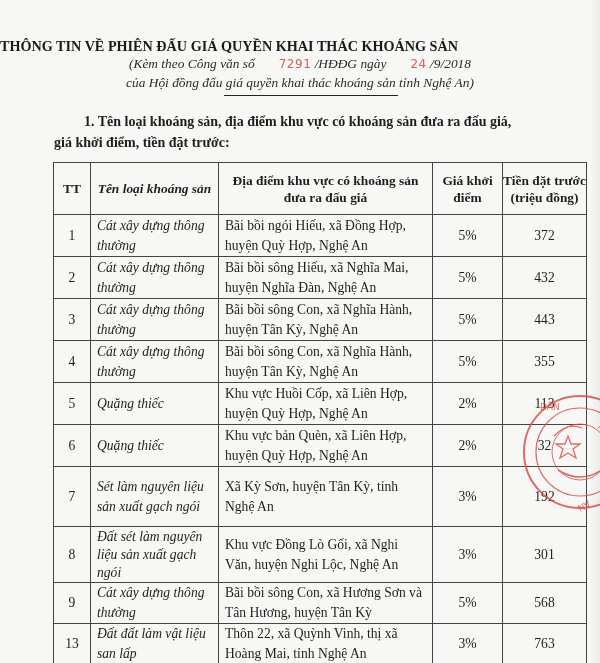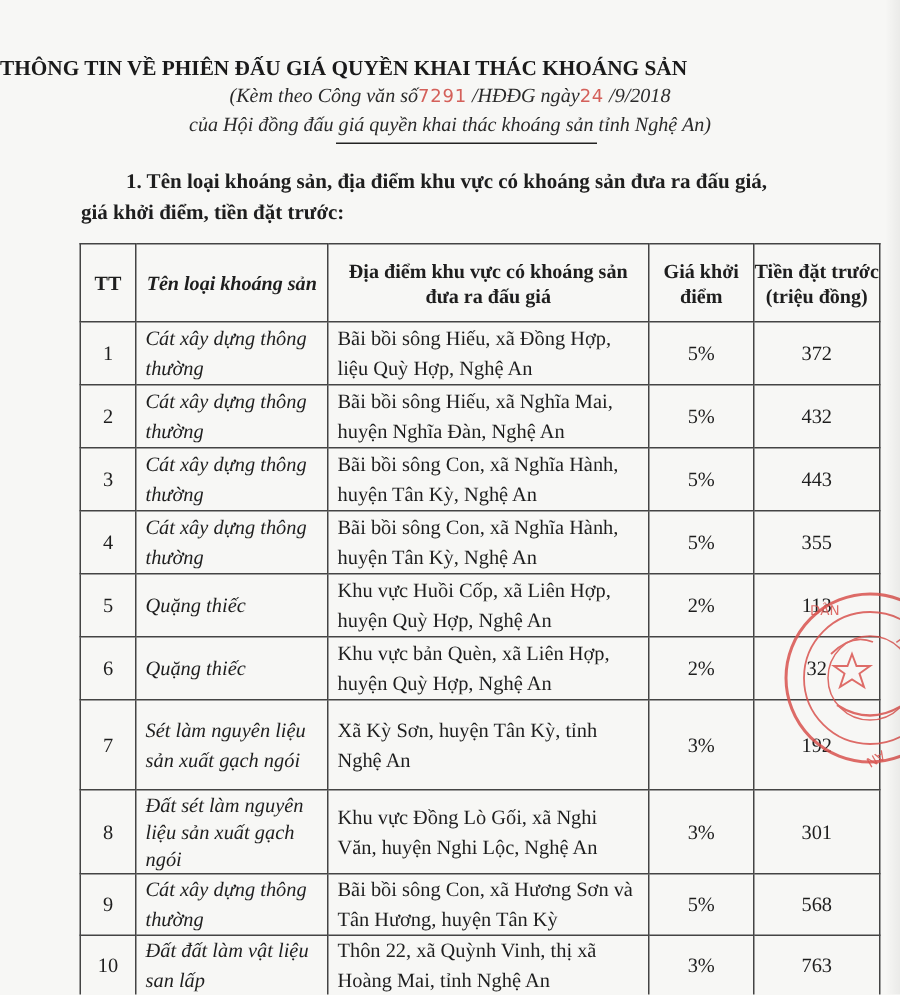--- a/index.html
+++ b/index.html
@@ -14,21 +14,21 @@
     position: absolute; top: 38px; left: 0; width: 600px;
     font-weight: bold; font-size: 14.2px; letter-spacing: 0px;
     color: #1a1a1a;
   }
   .sub1, .sub2 {
     position: absolute; left: 0; width: 600px; text-align: center;
     font-style: italic; font-size: 13.4px; color: #2a2a2a;
   }
   .sub1 { top: 56px; }
   .sub2 { top: 75px; }
-  .hand { font-family: "DejaVu Sans", sans-serif; font-style: normal; color: #d4605a; font-size: 12px; letter-spacing: 0.5px; }
+  .hand { font-family: "DejaVu Sans", sans-serif; font-style: normal; color: #d4605a; font-size: 12px; letter-spacing: 0.5px; margin-left: 24px; }
   .uline {
     position: absolute; top: 95px; left: 224px; width: 174px; height: 1px; background: #222;
   }
   .section {
     position: absolute; left: 54px; width: 510px; font-weight: bold; font-size: 14px; line-height: 20px;
   }
   .section .l1 { position: absolute; top: 0; left: 30px; white-space: nowrap; }
   .section .l2 { position: absolute; top: 21px; left: 0; white-space: nowrap; }
 
   table.main {
@@ -78,21 +78,21 @@
       <th class="c-name">Tên loại khoáng sản</th>
       <th class="c-loc">Địa điểm khu vực có khoáng sản đưa ra đấu giá</th>
       <th class="c-price">Giá khởi điểm</th>
       <th class="c-dep">Tiền đặt trước (triệu đồng)</th>
     </tr>
   </thead>
   <tbody>
     <tr style="height:42px;">
       <td class="c-tt">1</td>
       <td class="c-name">Cát xây dựng thông thường</td>
-      <td class="c-loc">Bãi bồi sông Hiếu, xã Đồng Hợp, liệu Quỳ Hợp, Nghệ An</td>
+      <td class="c-loc">Bãi bồi ngói Hiếu, xã Đồng Hợp, huyện Quỳ Hợp, Nghệ An</td>
       <td class="c-price">5%</td>
       <td class="c-dep">372</td>
     </tr>
     <tr style="height:42px;">
       <td class="c-tt">2</td>
       <td class="c-name">Cát xây dựng thông thường</td>
       <td class="c-loc">Bãi bồi sông Hiếu, xã Nghĩa Mai, huyện Nghĩa Đàn, Nghệ An</td>
       <td class="c-price">5%</td>
       <td class="c-dep">432</td>
     </tr>
@@ -139,21 +139,21 @@
       <td class="c-dep">301</td>
     </tr>
     <tr style="height:40px;">
       <td class="c-tt">9</td>
       <td class="c-name">Cát xây dựng thông thường</td>
       <td class="c-loc">Bãi bồi sông Con, xã Hương Sơn và Tân Hương, huyện Tân Kỳ</td>
       <td class="c-price">5%</td>
       <td class="c-dep">568</td>
     </tr>
     <tr style="height:40px;">
-      <td class="c-tt">10</td>
+      <td class="c-tt">13</td>
       <td class="c-name">Đất đất làm vật liệu san lấp</td>
       <td class="c-loc">Thôn 22, xã Quỳnh Vinh, thị xã Hoàng Mai, tỉnh Nghệ An</td>
       <td class="c-price">3%</td>
       <td class="c-dep">763</td>
     </tr>
   </tbody>
 </table>
 
 <svg class="stamp" viewBox="0 0 100 120" width="100" height="120">
   <g fill="none" stroke="#d9534f" stroke-width="2" opacity="0.85">

